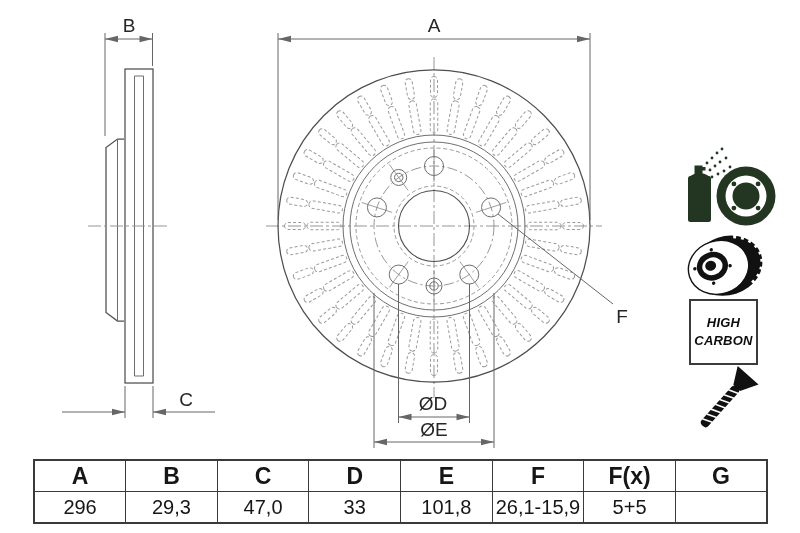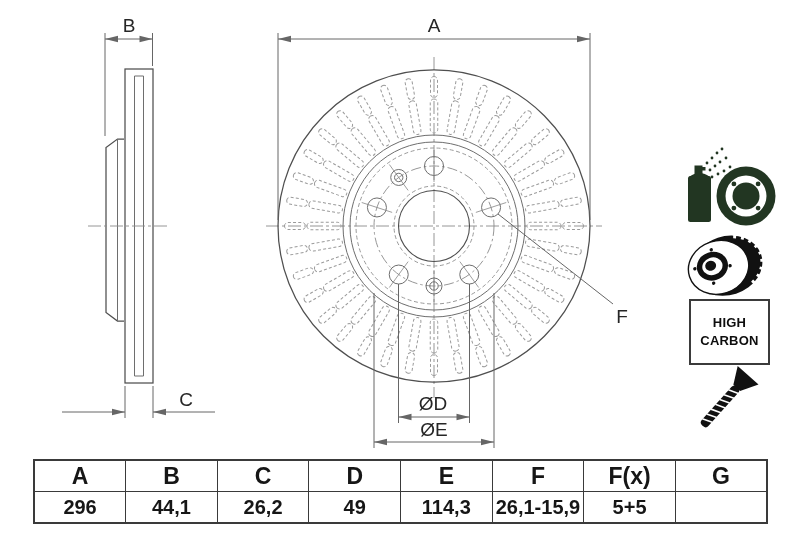--- a/index.html
+++ b/index.html
@@ -13,30 +13,30 @@
   svg{position:absolute;left:0;top:0;}
   .ol{stroke:var(--line);fill:none;stroke-width:1.25;}
   .thin{stroke:var(--line2);fill:none;stroke-width:1;}
   .dash{stroke:var(--dashed);fill:none;stroke-width:1;stroke-dasharray:4 2.6;}
   .sdash{stroke:var(--dashed);fill:none;stroke-width:1;stroke-dasharray:3 2.2;}
   .cl{stroke:var(--center);fill:none;stroke-width:.9;stroke-dasharray:13 3 3 3;}
   .dim{stroke:var(--dim);fill:none;stroke-width:1;}
   .ah{fill:var(--dim);stroke:none;}
   .lbl{fill:var(--text);font:19px "Liberation Sans",sans-serif;}
   .tick{stroke:#858585;stroke-width:.8;fill:none;}
-  .hc-box{position:absolute;left:689px;top:299px;width:81px;height:66px;box-sizing:border-box;
+  .hc-box{position:absolute;left:689px;top:299px;width:69px;height:66px;box-sizing:border-box;
           border:2px solid #3b3b3b;background:#fff;display:flex;flex-direction:column;
-          align-items:center;justify-content:center;gap:1px;}
+          align-items:center;justify-content:center;gap:1px;font-style:italic;}
   .hc-box div{font-weight:bold;font-size:13px;line-height:1.25;color:#0e0e0e;letter-spacing:.2px;}
   table.dims{position:absolute;left:33px;top:459px;width:735px;height:60px;border-collapse:collapse;
              table-layout:fixed;background:#fff;border:2px solid var(--tborder);}
   table.dims td{border:1px solid var(--tborder);text-align:center;vertical-align:middle;
                 color:#161616;height:30px;padding:0;overflow:hidden;white-space:nowrap;}
   table.dims tr.hrow td{font-weight:bold;font-size:23px;}
-  table.dims tr.vrow td{font-size:20px;font-weight:bold;}
+  table.dims tr.vrow td{font-size:20px;}
 </style>
 </head>
 <body>
 
 <div class="stage">
 <svg width="800" height="455" viewBox="0 0 800 455">
 
   <g>
     <rect x="125" y="69" width="28" height="314" class="ol"></rect>
     <line x1="134.5" y1="76" x2="134.5" y2="376" class="thin"></line>
@@ -280,23 +280,23 @@
     <td>B</td>
     <td>C</td>
     <td>D</td>
     <td>E</td>
     <td>F</td>
     <td>F(x)</td>
     <td>G</td>
   </tr>
   <tr class="vrow">
     <td>296</td>
-    <td>44,1</td>
-    <td>26,2</td>
-    <td>49</td>
-    <td>114,3</td>
+    <td>29,3</td>
+    <td>47,0</td>
+    <td>33</td>
+    <td>101,8</td>
     <td>26,1-15,9</td>
     <td>5+5</td>
     <td></td>
   </tr>
 </tbody>
     </table>
 </div>
 
 </body></html>

